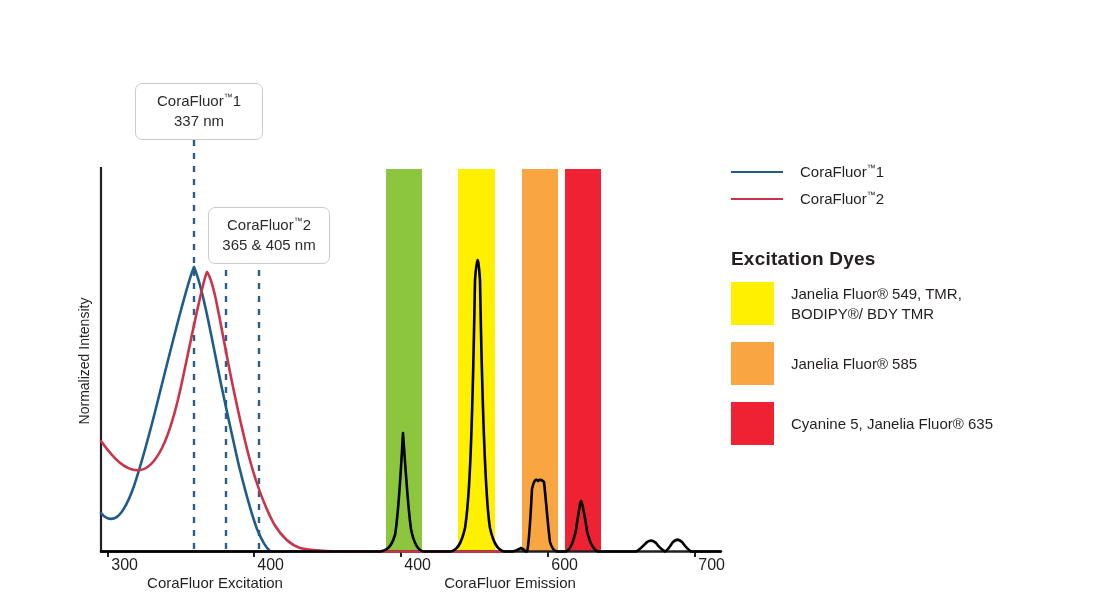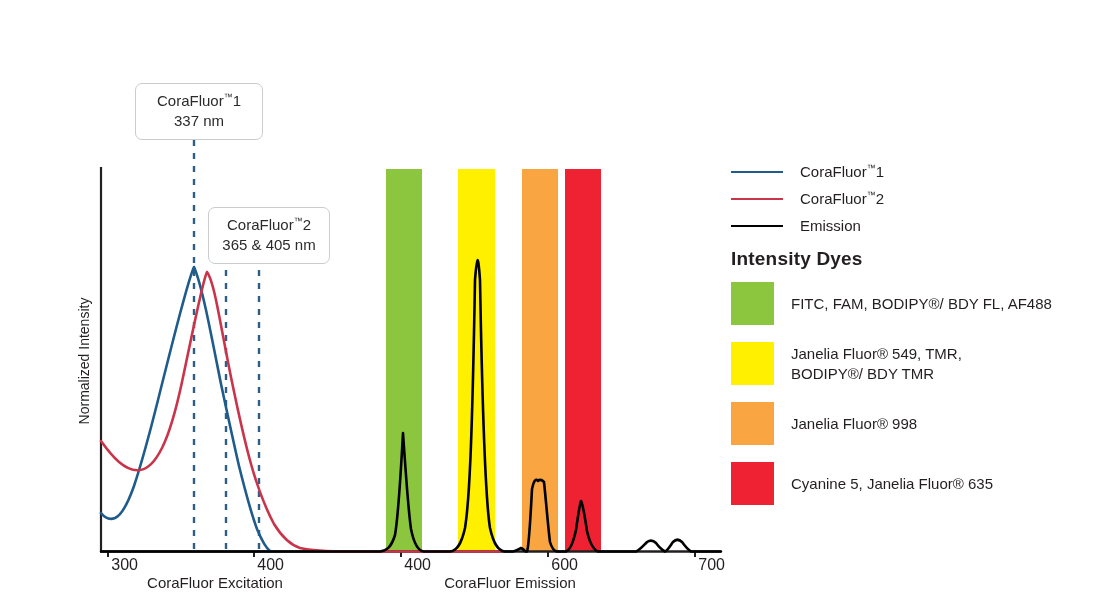--- a/index.html
+++ b/index.html
@@ -179,46 +179,36 @@
 
   <div class="legend">
     <div class="legend-row">
       <span class="legend-swatch-line" style="border-top-color:#1f5c8b;"></span>
       <span class="legend-label"><span>CoraFluor</span><span class="sup">™</span><span>1</span></span>
     </div>
     <div class="legend-row">
       <span class="legend-swatch-line" style="border-top-color:#c9344a;"></span>
       <span class="legend-label"><span>CoraFluor</span><span class="sup">™</span><span>2</span></span>
     </div>
-    <div class="legend-row">
-      <span class="legend-swatch-line" style="border-top-color:#000000;"></span>
-      <span class="legend-label"><span>Emission</span></span>
-    </div>
-  </div>
-
-  <div class="dyes-title">Intensity Dyes</div>
+  </div>
+
+  <div class="dyes-title">Excitation Dyes</div>
 
   <div class="dyes-list">
-    <div class="dye-row">
-      <span class="dye-swatch" style="background:#8CC63E;"></span>
-      <span class="dye-label">
-        <span>FITC, FAM, BODIPY®/ BDY FL, AF488</span>
-      </span>
-    </div>
     <div class="dye-row">
       <span class="dye-swatch" style="background:#FFF000;"></span>
       <span class="dye-label">
         <span>Janelia Fluor® 549, TMR,</span><br>
         <span>BODIPY®/ BDY TMR</span>
       </span>
     </div>
     <div class="dye-row">
       <span class="dye-swatch" style="background:#F9A541;"></span>
       <span class="dye-label">
-        <span>Janelia Fluor® 998</span>
+        <span>Janelia Fluor® 585</span>
       </span>
     </div>
     <div class="dye-row">
       <span class="dye-swatch" style="background:#EE2233;"></span>
       <span class="dye-label">
         <span>Cyanine 5, Janelia Fluor® 635</span>
       </span>
     </div>
   </div>
 

